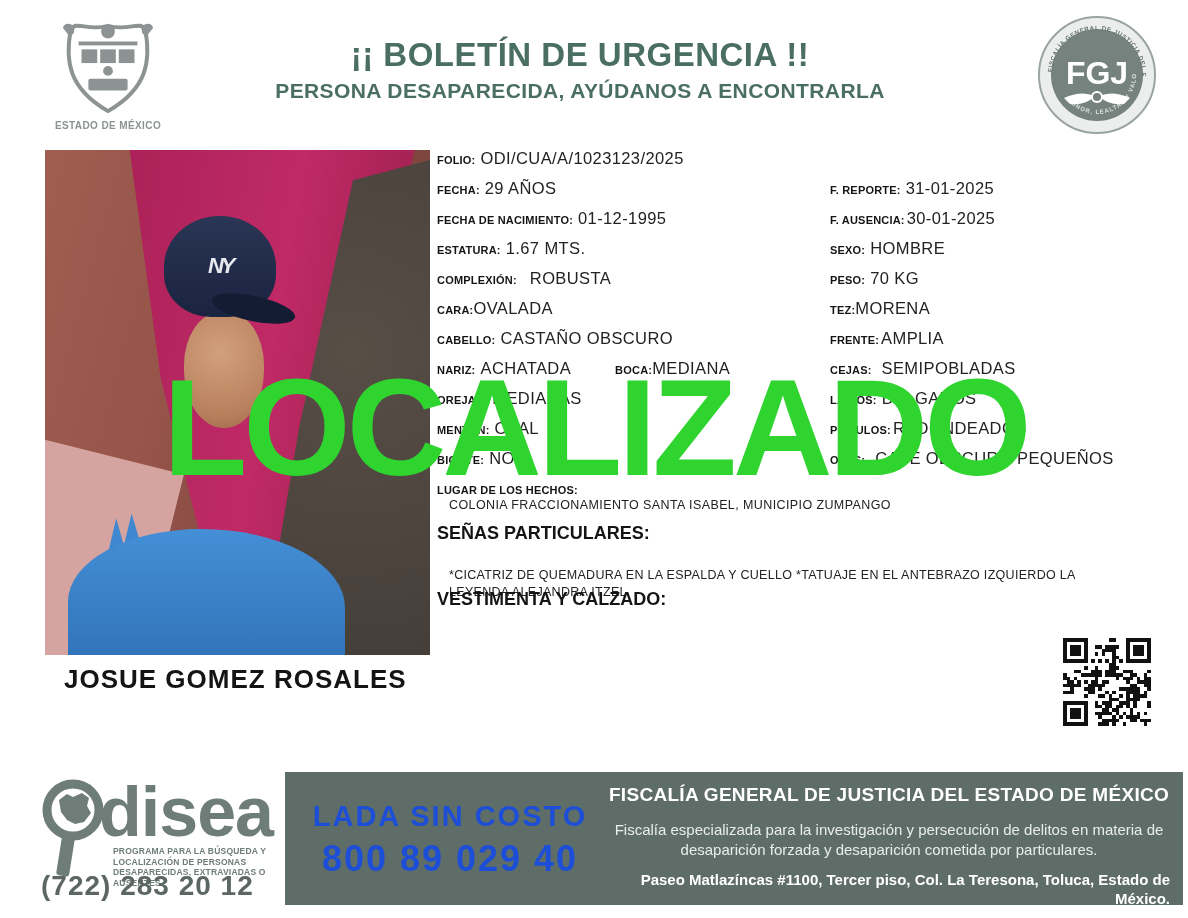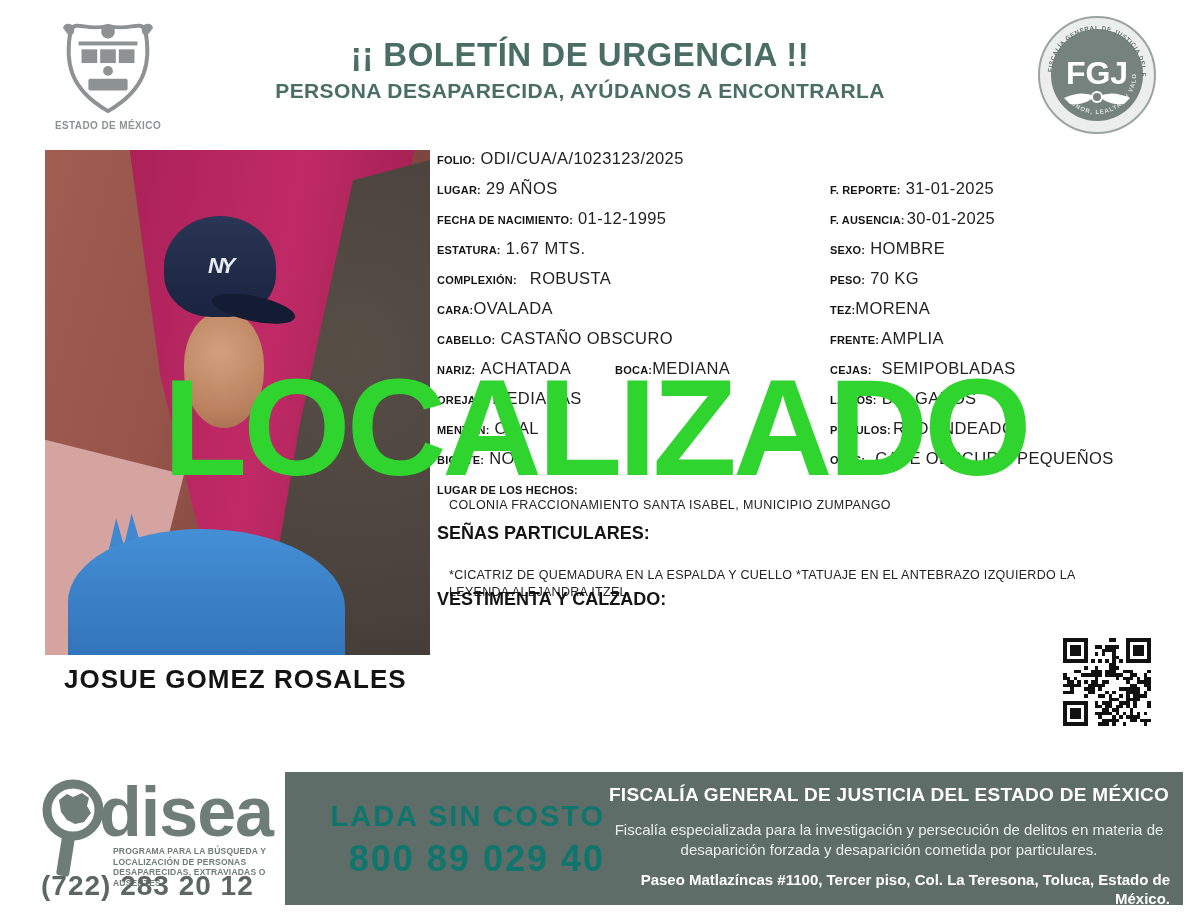--- a/index.html
+++ b/index.html
@@ -65,21 +65,21 @@
   .qr { position:absolute; left:1063px; top:638px; width:88px; height:88px; background:#fff; }
 
   
   .footer-dark { position:absolute; left:285px; top:772px; width:898px; height:133px; background:#5e6d68; }
   .odisea { position:absolute; left:35px; top:778px; width:250px; }
   .odisea-logo-row { position:relative; height:70px; }
   .odisea-word { position:absolute; left:64px; top:-6px; font-size:70px; font-weight:800; color:#6e7d77; letter-spacing:-1px; }
   .odisea-tag { position:absolute; left:78px; top:68px; width:178px; font-size:8.5px; line-height:10.5px;
     color:#6e7d77; font-weight:bold; letter-spacing:0.2px; }
   .odisea-phone { position:absolute; left:6px; top:92px; font-size:28px; font-weight:800; color:#5c6763; letter-spacing:1px; }
-  .lada { position:absolute; left:295px; top:800px; width:310px; text-align:right; color:#0f766e; }
+  .lada { position:absolute; left:295px; top:800px; width:310px; text-align:center; color:#1d4ed8; }
   .lada-1 { font-size:29px; font-weight:800; letter-spacing:2px; }
   .lada-2 { font-size:36px; font-weight:800; letter-spacing:2px; margin-top:5px; }
   .fiscalia { position:absolute; left:608px; top:784px; width:562px; color:#ffffff; }
   .fiscalia-heading { font-size:19px; font-weight:800; text-align:center; letter-spacing:0.3px; }
   .fiscalia-desc { margin-top:14px; font-size:15px; line-height:20px; text-align:center; color:#e9edeb; }
   .fiscalia-addr { margin-top:10px; font-size:15px; line-height:19px; font-weight:800; text-align:right; }
 </style>
 </head>
 <body>
 
@@ -144,21 +144,21 @@
     <div class="jacket"></div>
     <div class="face"></div>
     <div class="cap">
       <span class="cap-ny">NY</span>
     </div>
     <div class="cap-brim"></div>
   </div>
 
   <div id="left-col" class="col">
     <div class="frow"><span class="flabel">FOLIO:</span><span class="fval">ODI/CUA/A/1023123/2025</span></div>
-    <div class="frow"><span class="flabel">LUGAR:</span><span class="fval">29 AÑOS</span></div>
+    <div class="frow"><span class="flabel">FECHA:</span><span class="fval">29 AÑOS</span></div>
     <div class="frow"><span class="flabel">FECHA DE NACIMIENTO:</span><span class="fval">01-12-1995</span></div>
     <div class="frow"><span class="flabel">ESTATURA:</span><span class="fval">1.67 MTS.</span></div>
     <div class="frow"><span class="flabel">COMPLEXIÓN:</span><span class="fval" style="margin-left:8px">ROBUSTA</span></div>
     <div class="frow"><span class="flabel" style="margin-right:0">CARA:</span><span class="fval">OVALADA</span></div>
     <div class="frow"><span class="flabel">CABELLO:</span><span class="fval">CASTAÑO OBSCURO</span></div>
     <div class="frow"><span class="flabel">NARIZ:</span><span class="fval">ACHATADA</span><span class="spacer"></span><span class="flabel" style="margin-right:0">BOCA:</span><span class="fval">MEDIANA</span></div>
     <div class="frow"><span class="flabel">OREJAS:</span><span class="fval">MEDIANAS</span></div>
     <div class="frow"><span class="flabel">MENTON:</span><span class="fval">OVAL</span></div>
     <div class="frow"><span class="flabel">BIGOTE:</span><span class="fval">NO</span></div>
     <div class="frow"><span class="flabel">LUGAR DE LOS HECHOS:</span><span class="fval"></span></div>

